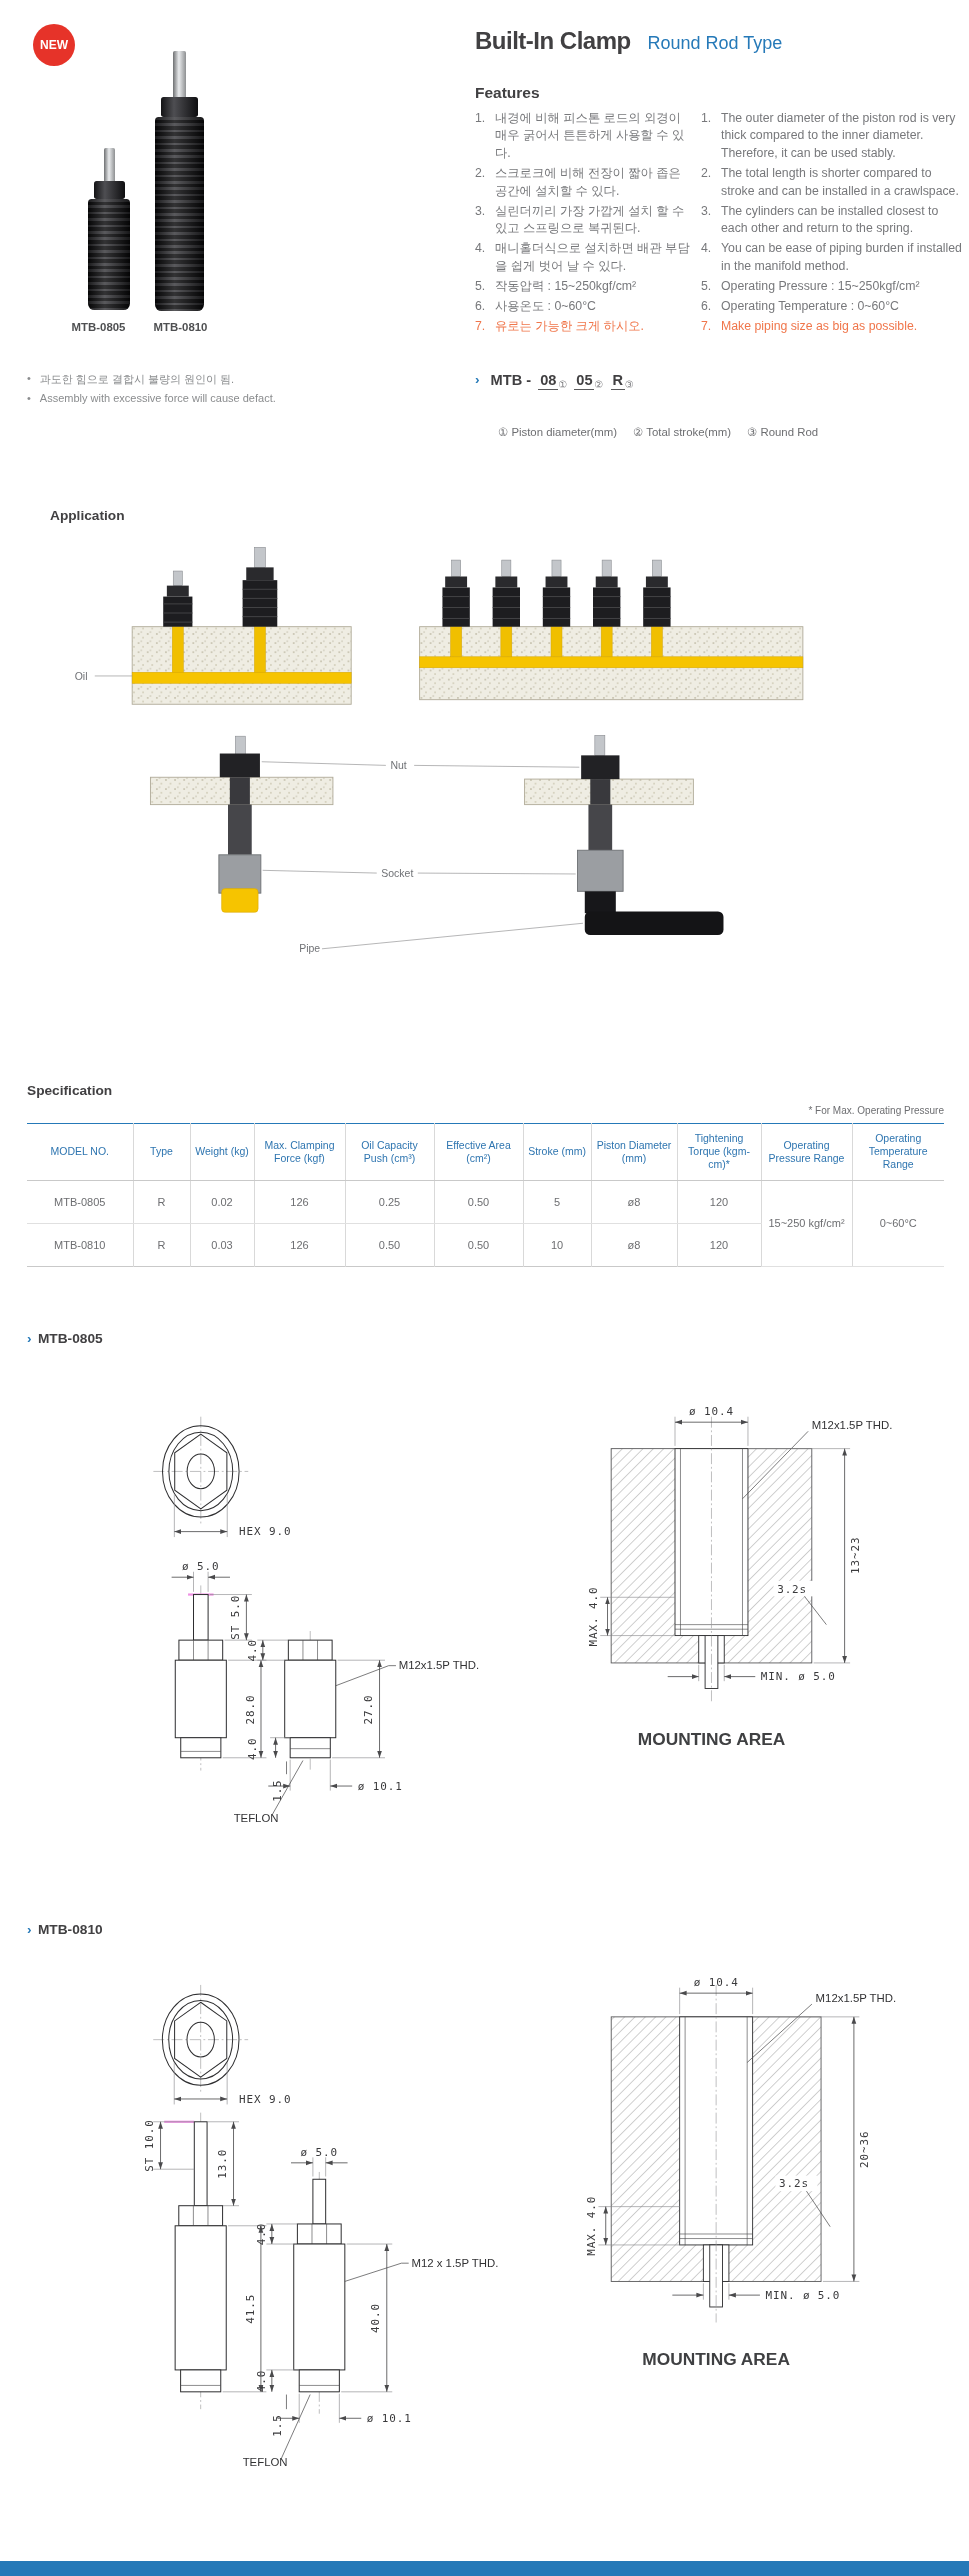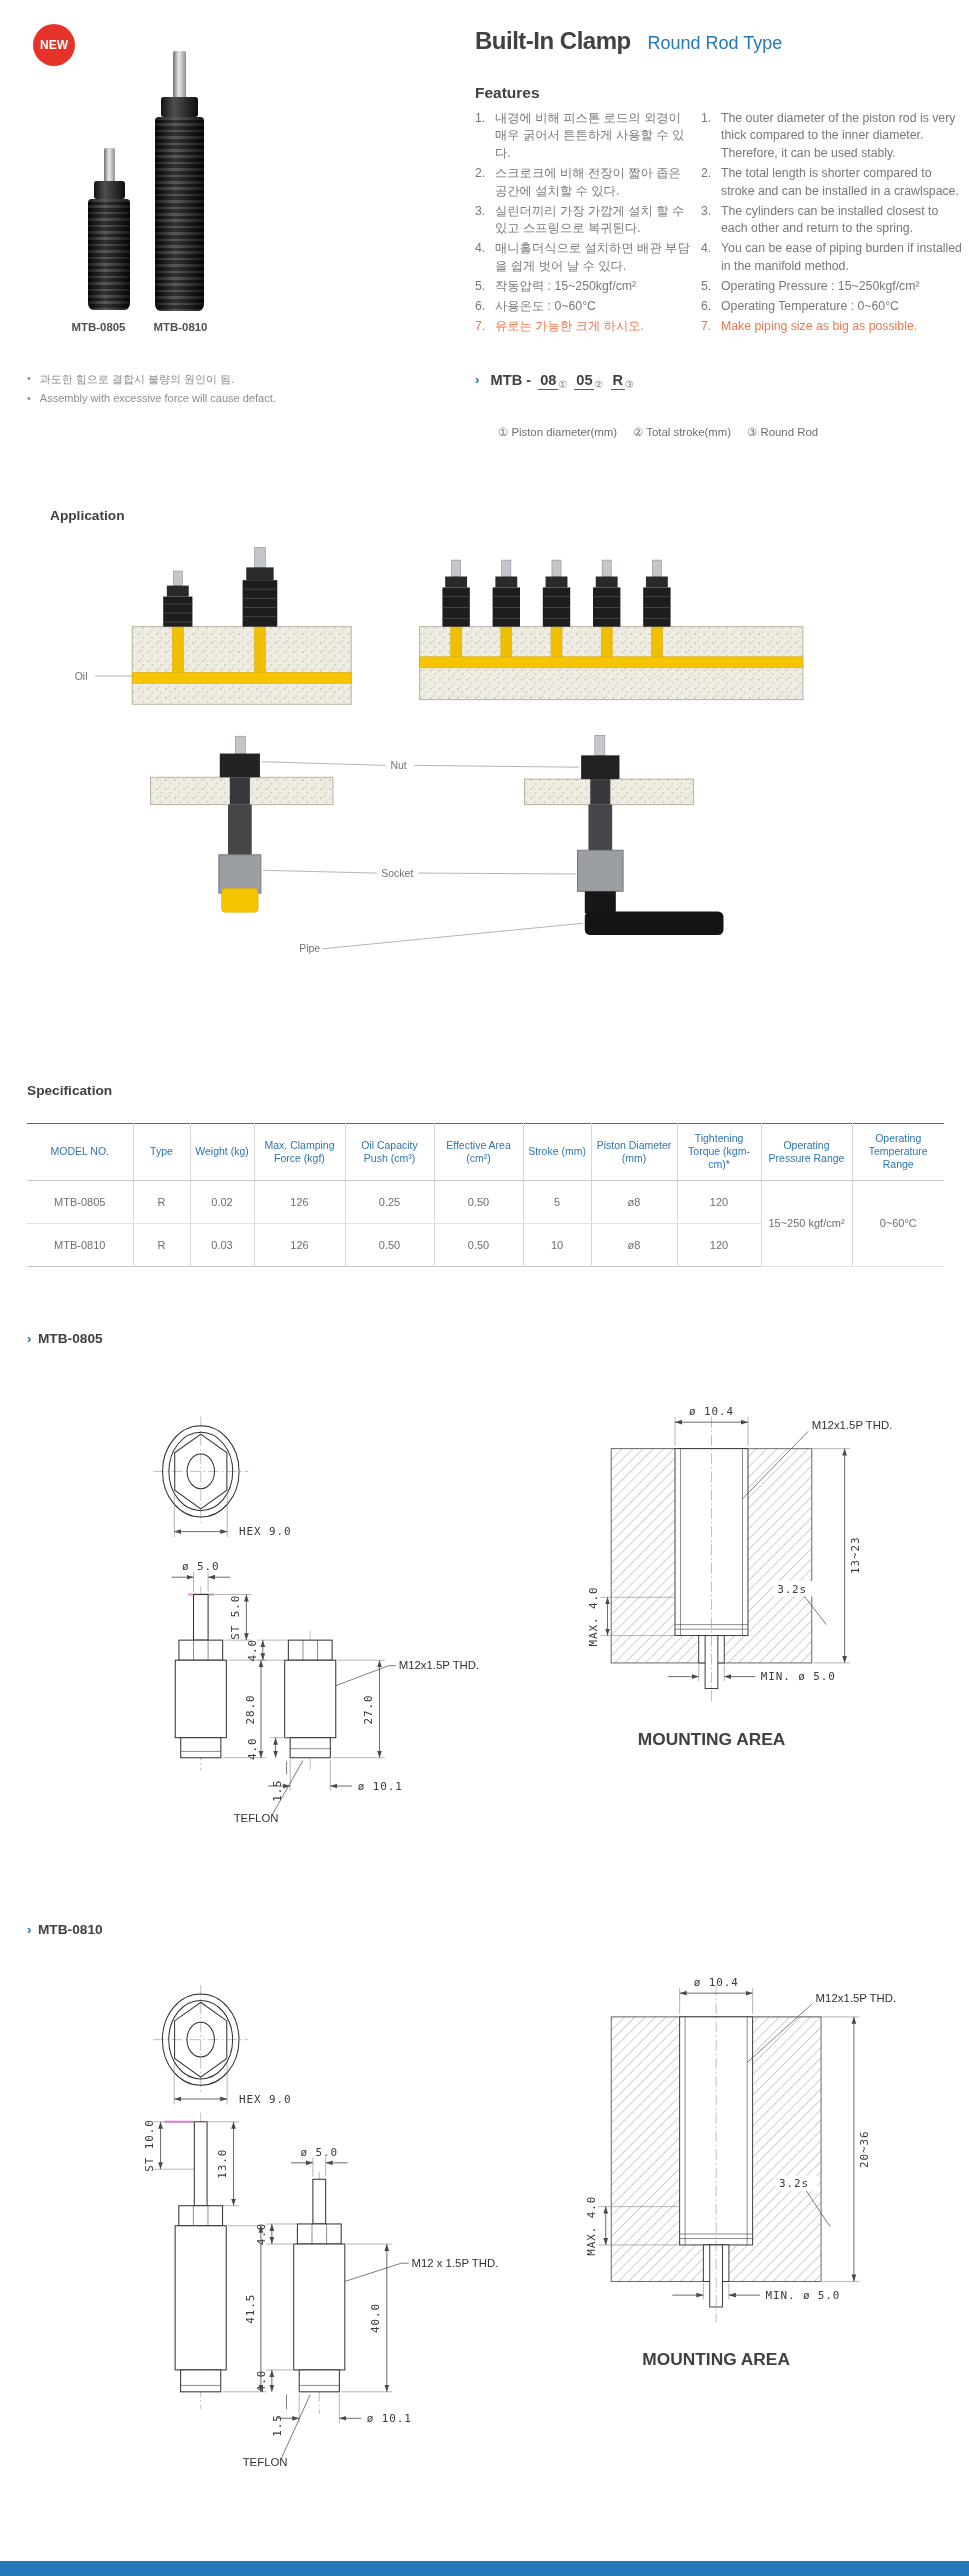--- a/index.html
+++ b/index.html
@@ -301,20 +301,21 @@
       <line x1="424" y1="247" x2="605" y2="249" stroke="#9a9a9c" stroke-width=".8"></line>
       <text class="app" x="388" y="369">Socket</text>
       <line x1="383" y1="365" x2="258" y2="362" stroke="#9a9a9c" stroke-width=".8"></line>
       <line x1="428" y1="365" x2="601" y2="366" stroke="#9a9a9c" stroke-width=".8"></line>
       <text class="app" x="298" y="452">Pipe</text>
       <line x1="323" y1="448" x2="609" y2="420" stroke="#9a9a9c" stroke-width=".8"></line>
     </g>
   </svg>
 
   <div class="abs sec-h" style="left:27px;top:1083px;">Specification</div>
+  <div class="abs spec-note" style="left:27px;top:1105px;">* For Max. Operating Pressure</div>
 
   <table class="spec abs" style="left:27px;top:1123px;">
     <colgroup>
       <col style="width:106px">
         <col style="width:57px">
         <col style="width:64px">
         <col style="width:91px">
       <col style="width:89px">
         <col style="width:89px">
         <col style="width:68px">

